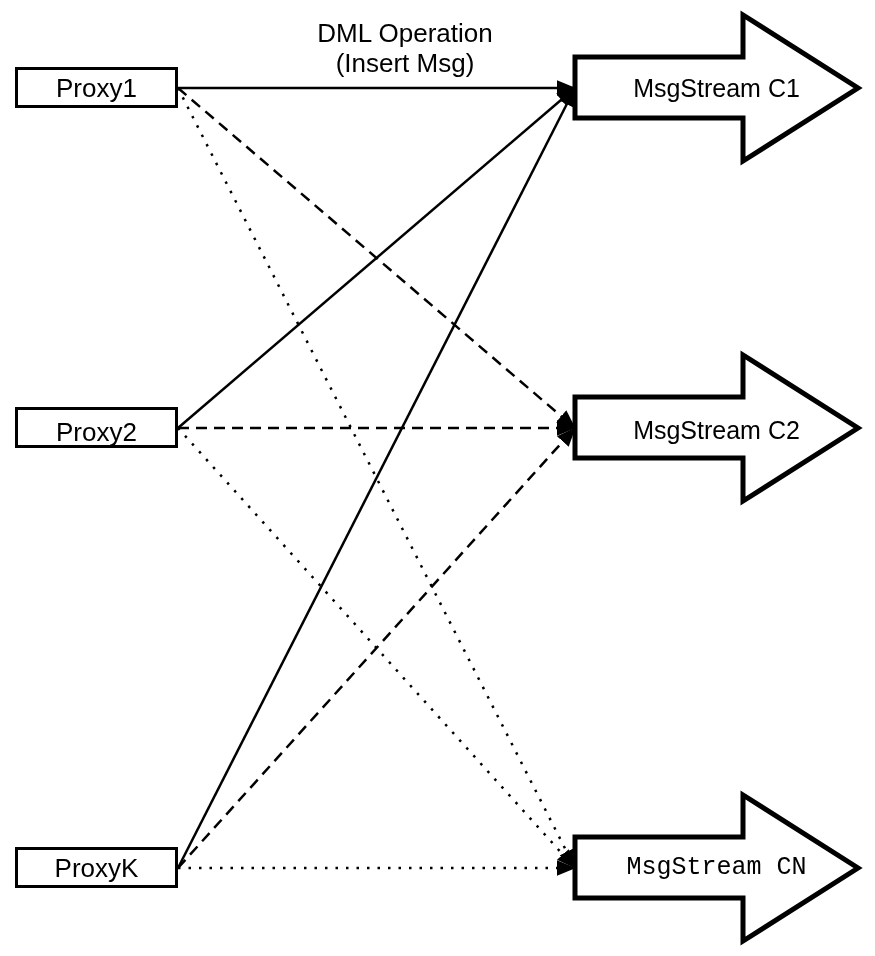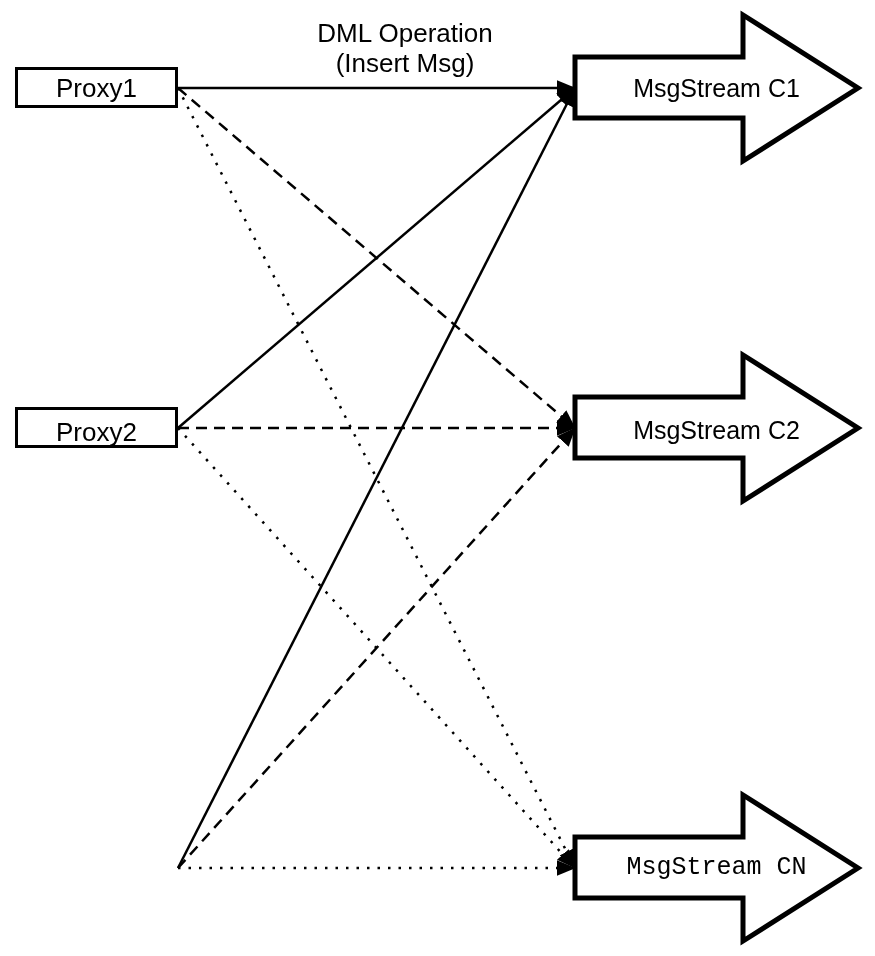--- a/index.html
+++ b/index.html
@@ -109,18 +109,21 @@
     <div>DML Operation</div>
     <div>(Insert Msg)</div>
   </div>
 
   <div class="proxy-box p1">
     <span>Proxy1</span>
   </div>
   <div class="proxy-box p2">
     <span>Proxy2</span>
   </div>
+  <div class="proxy-box pk">
+    <span>ProxyK</span>
+  </div>
 
   <div class="stream-label c1">MsgStream C1</div>
   <div class="stream-label c2">MsgStream C2</div>
   <div class="stream-label cn">MsgStream CN</div>
 
 </div>
 
 </body></html>

